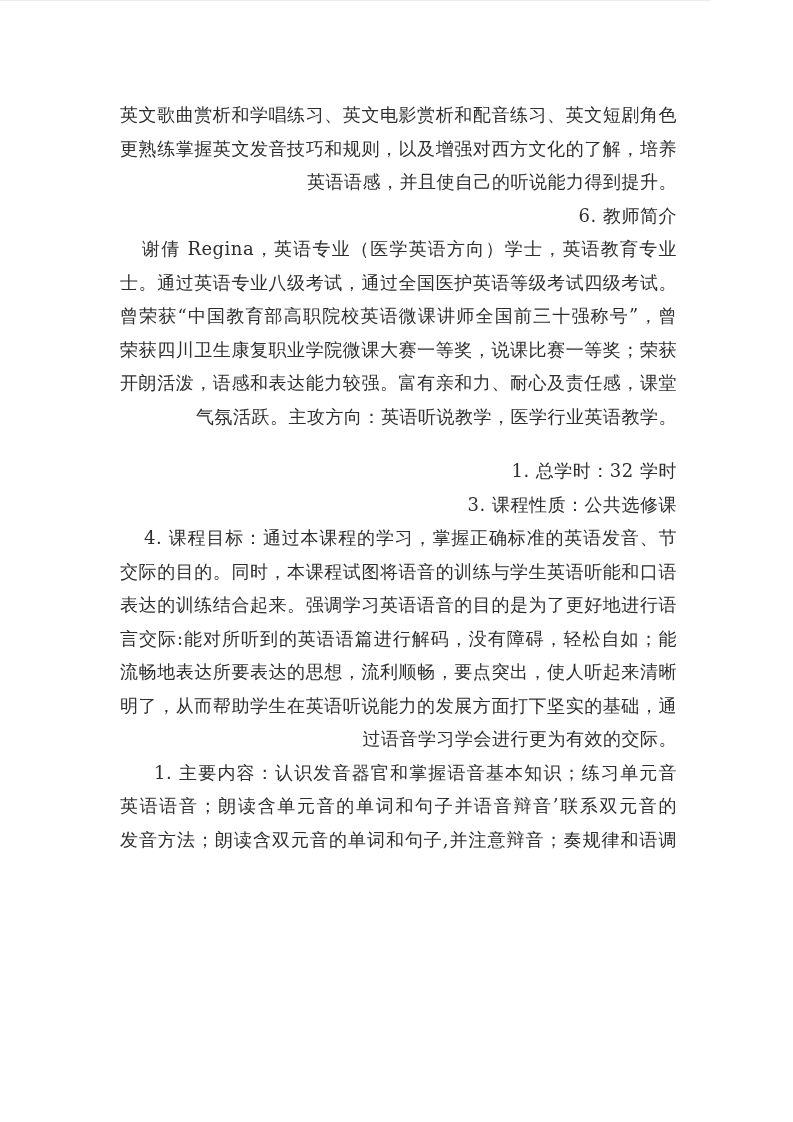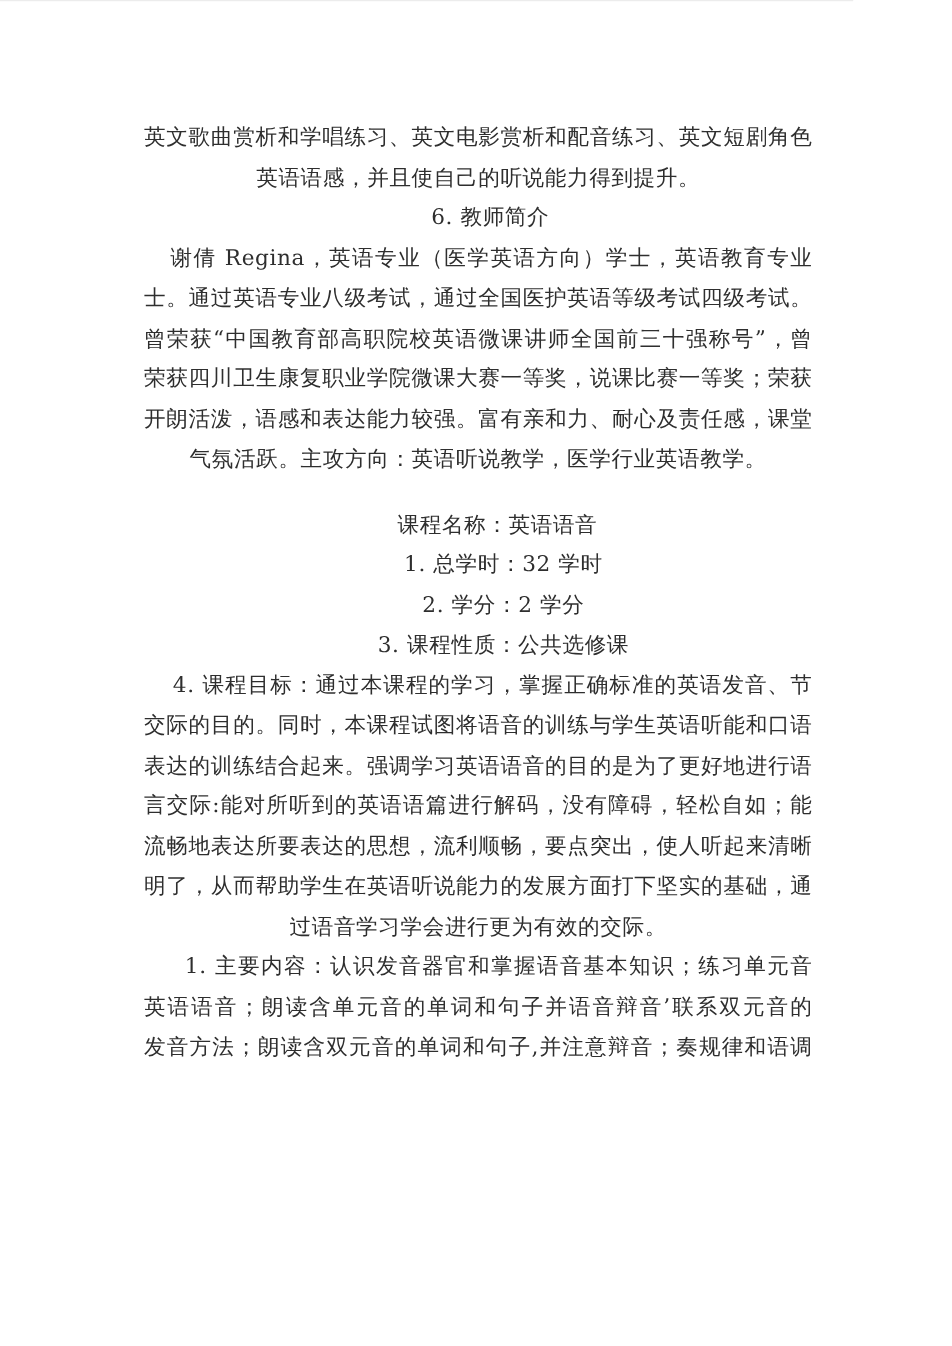--- a/index.html
+++ b/index.html
@@ -25,61 +25,56 @@
   }
   .paragraph {
     margin: 0;
     padding: 0;
   }
   .line {
     font-size: 18px;
     line-height: 33.5px;
     height: 33.5px;
     overflow: hidden;
-    text-align: center;
+    text-align: right;
     letter-spacing: 0.5px;
     white-space: normal;
   }
   .line.fill {
     text-align: justify;
     text-align-last: justify;
   }
   .spacer {
     width: 100%;
   }
 </style>
 </head>
 <body>
 
 <div class="page">
   <div class="textcol">
       <div class="paragraph">
         <div class="line fill">英文歌曲赏析和学唱练习、英文电影赏析和配音练习、英文短剧角色</div>
+        <div class="line fill">更熟练掌握英文发音技巧和规则，以及增强对西方文化的了解，培养</div>
         <div class="line">英语语感，并且使自己的听说能力得到提升。</div>
       </div>
       <div class="paragraph">
         <div class="line" style="padding-left: 20px;">6. 教师简介</div>
       </div>
       <div class="paragraph">
         <div class="line fill" style="padding-left: 22px;">谢倩 Regina，英语专业（医学英语方向）学士，英语教育专业硕</div>
         <div class="line fill">士。通过英语专业八级考试，通过全国医护英语等级考试四级考试。</div>
         <div class="line fill">曾荣获“中国教育部高职院校英语微课讲师全国前三十强称号”，曾</div>
         <div class="line fill">荣获四川卫生康复职业学院微课大赛一等奖，说课比赛一等奖；荣获</div>
         <div class="line fill">开朗活泼，语感和表达能力较强。富有亲和力、耐心及责任感，课堂</div>
         <div class="line">气氛活跃。主攻方向：英语听说教学，医学行业英语教学。</div>
       </div>
       <div class="paragraph spacer" style="height: 21px;"></div>
       <div class="paragraph">
-        <div class="line" style="padding-left: 32px;">课程名称：英语语音</div>
-      </div>
-      <div class="paragraph">
         <div class="line" style="padding-left: 42px;">1. 总学时：32 学时</div>
-      </div>
-      <div class="paragraph">
-        <div class="line" style="padding-left: 42px;">2. 学分：2 学分</div>
       </div>
       <div class="paragraph">
         <div class="line" style="padding-left: 42px;">3. 课程性质：公共选修课</div>
       </div>
       <div class="paragraph">
         <div class="line fill" style="padding-left: 24px;">4. 课程目标：通过本课程的学习，掌握正确标准的英语发音、节</div>
         <div class="line fill">交际的目的。同时，本课程试图将语音的训练与学生英语听能和口语</div>
         <div class="line fill">表达的训练结合起来。强调学习英语语音的目的是为了更好地进行语</div>
         <div class="line fill">言交际:能对所听到的英语语篇进行解码，没有障碍，轻松自如；能</div>
         <div class="line fill">流畅地表达所要表达的思想，流利顺畅，要点突出，使人听起来清晰</div>

